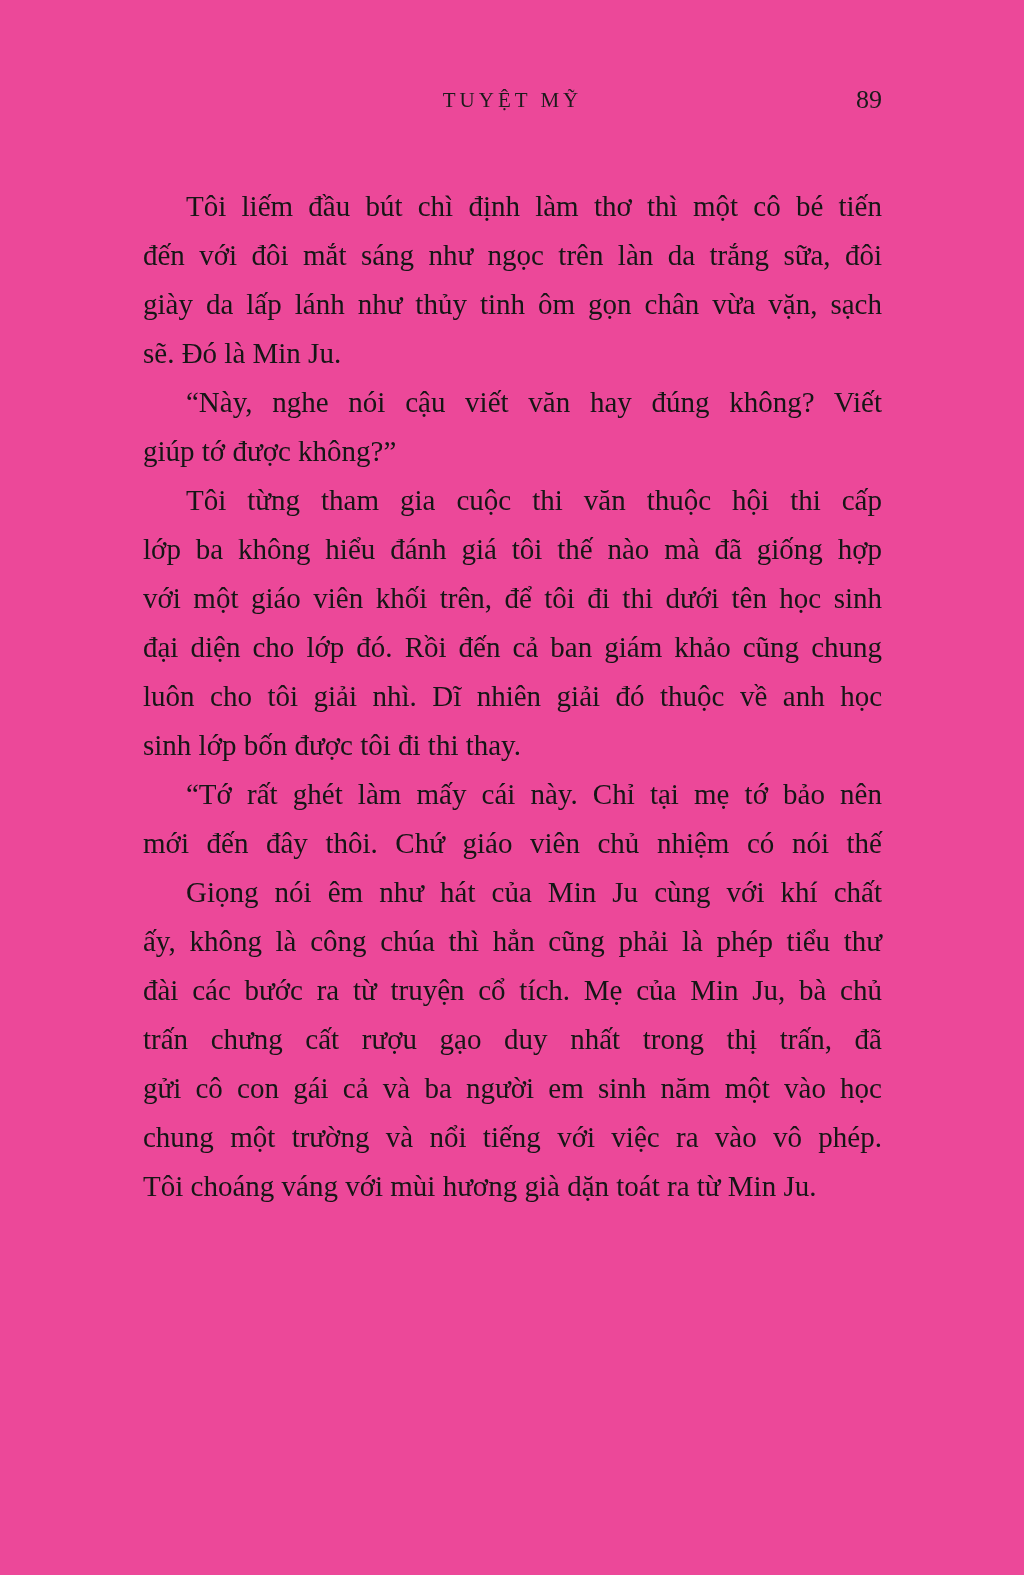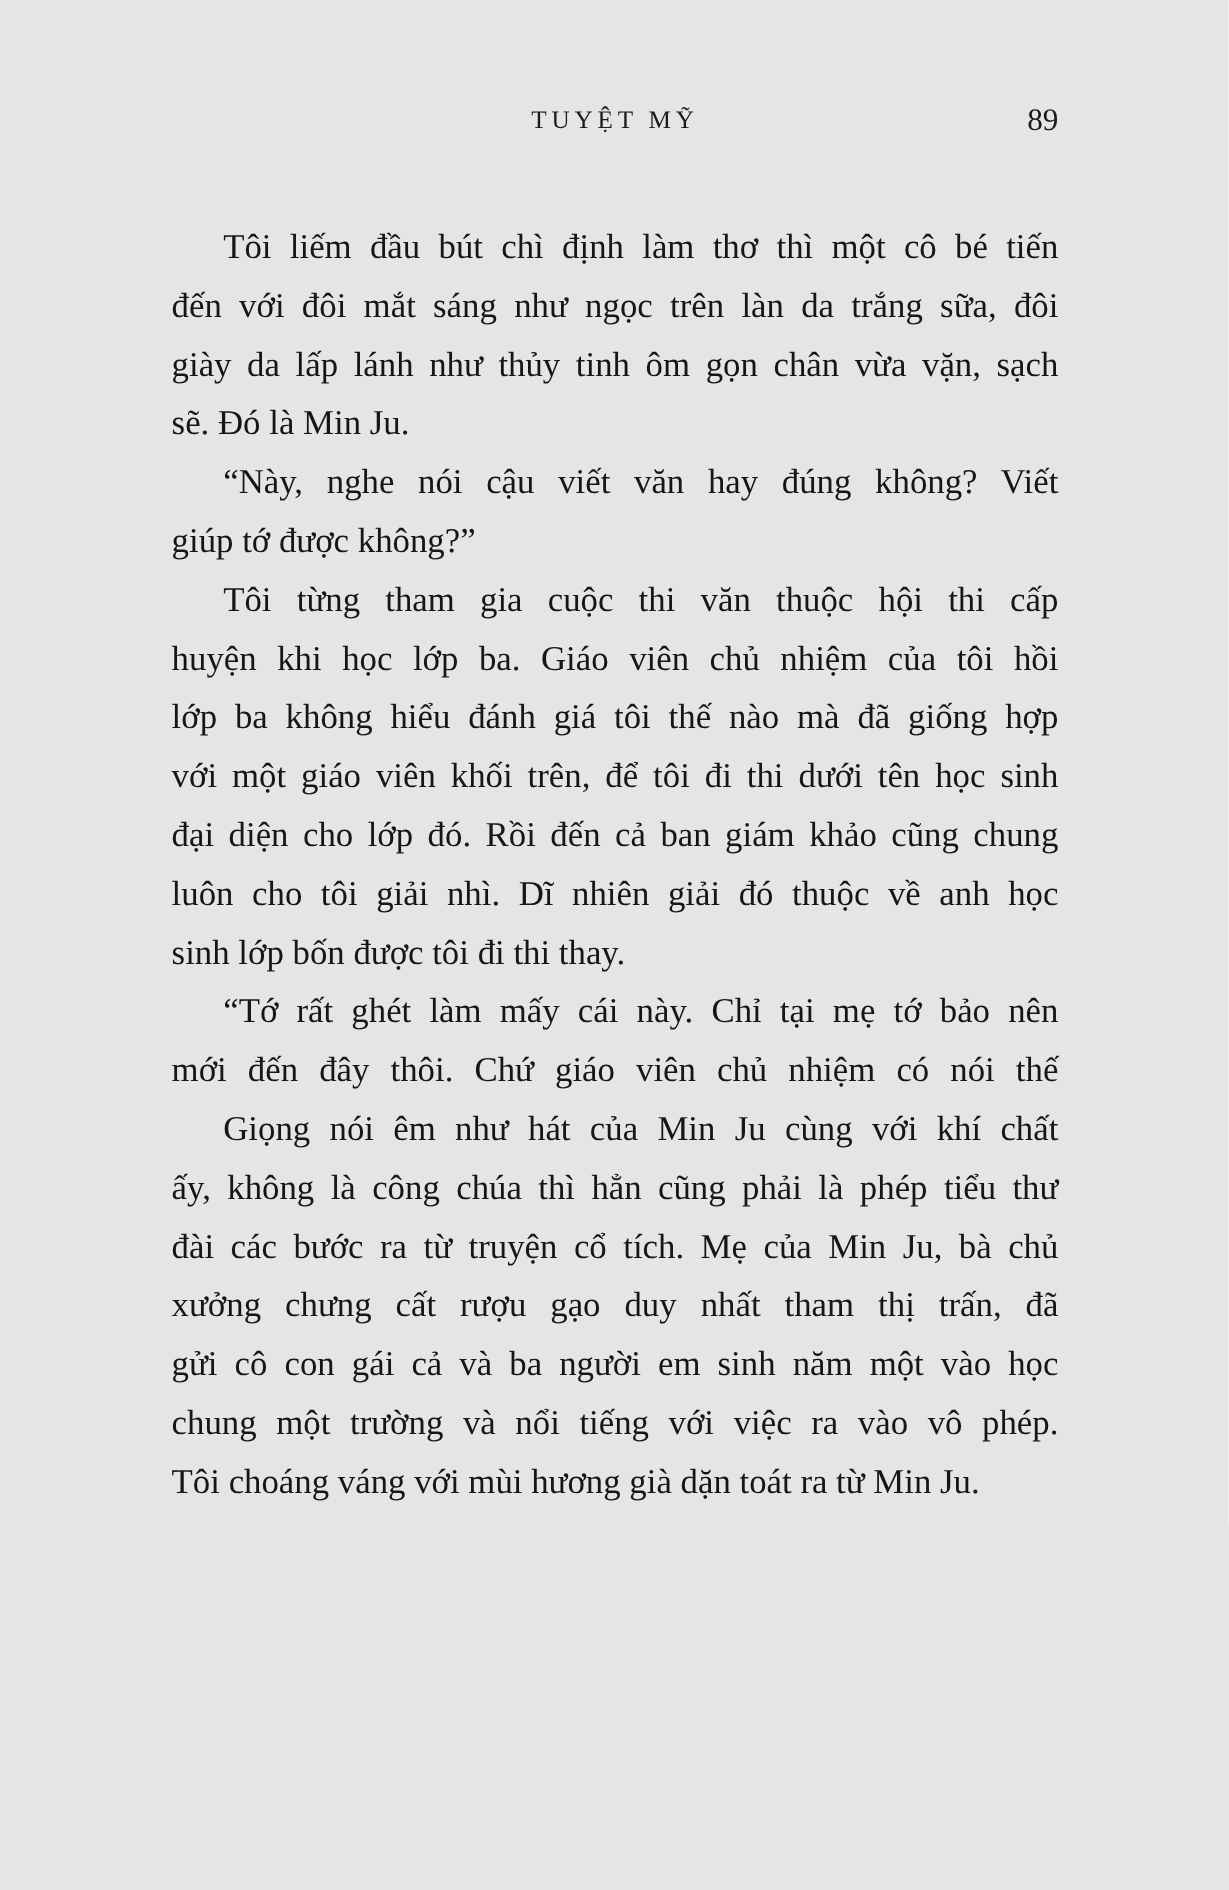--- a/index.html
+++ b/index.html
@@ -4,21 +4,21 @@
 <style>
   html, body {
     margin: 0;
     padding: 0;
     background: #ffffff;
   }
   .page {
     position: relative;
     width: 1024px;
     height: 1575px;
-    background: #e5e5e5;
+    background: #ec4899;
     font-family: "Liberation Serif", serif;
     color: #161616;
     overflow: hidden;
   }
   .running-head {
     position: absolute;
     top: 84px;
     left: 143px;
     width: 739px;
     height: 32px;
@@ -82,34 +82,33 @@
         <div class="ln j">đến với đôi mắt sáng như ngọc trên làn da trắng sữa, đôi</div>
         <div class="ln j">giày da lấp lánh như thủy tinh ôm gọn chân vừa vặn, sạch</div>
         <div class="ln last">sẽ. Đó là Min Ju.</div>
       </div>
       <div class="para">
         <div class="ln j indent">“Này, nghe nói cậu viết văn hay đúng không? Viết</div>
         <div class="ln last">giúp tớ được không?”</div>
       </div>
       <div class="para">
         <div class="ln j indent">Tôi từng tham gia cuộc thi văn thuộc hội thi cấp</div>
-        <div class="ln j">huyện khi học lớp ba. Giáo viên chủ nhiệm của tôi hồi</div>
         <div class="ln j">lớp ba không hiểu đánh giá tôi thế nào mà đã giống hợp</div>
         <div class="ln j">với một giáo viên khối trên, để tôi đi thi dưới tên học sinh</div>
         <div class="ln j">đại diện cho lớp đó. Rồi đến cả ban giám khảo cũng chung</div>
         <div class="ln j">luôn cho tôi giải nhì. Dĩ nhiên giải đó thuộc về anh học</div>
         <div class="ln last">sinh lớp bốn được tôi đi thi thay.</div>
       </div>
       <div class="para">
         <div class="ln j indent">“Tớ rất ghét làm mấy cái này. Chỉ tại mẹ tớ bảo nên</div>
         <div class="ln j">mới đến đây thôi. Chứ giáo viên chủ nhiệm có nói thế</div>
       </div>
       <div class="para">
         <div class="ln j indent">Giọng nói êm như hát của Min Ju cùng với khí chất</div>
         <div class="ln j">ấy, không là công chúa thì hẳn cũng phải là phép tiểu thư</div>
         <div class="ln j">đài các bước ra từ truyện cổ tích. Mẹ của Min Ju, bà chủ</div>
-        <div class="ln j">xưởng chưng cất rượu gạo duy nhất tham thị trấn, đã</div>
+        <div class="ln j">trấn chưng cất rượu gạo duy nhất trong thị trấn, đã</div>
         <div class="ln j">gửi cô con gái cả và ba người em sinh năm một vào học</div>
         <div class="ln j">chung một trường và nổi tiếng với việc ra vào vô phép.</div>
         <div class="ln last">Tôi choáng váng với mùi hương già dặn toát ra từ Min Ju.</div>
       </div>
     </div>
 </div>
 
 </body></html>

